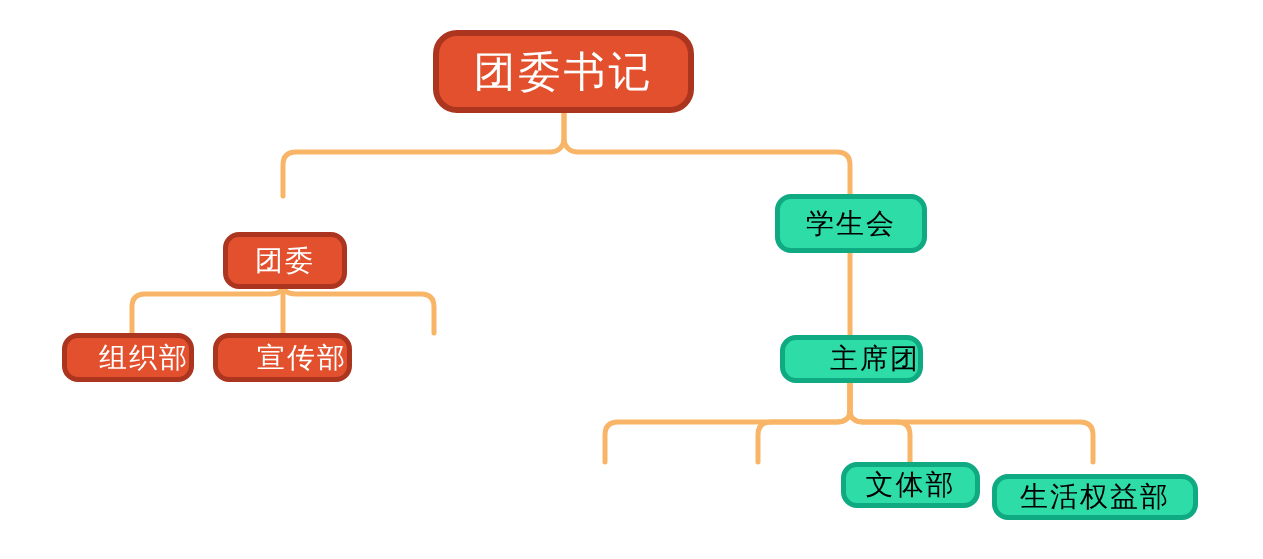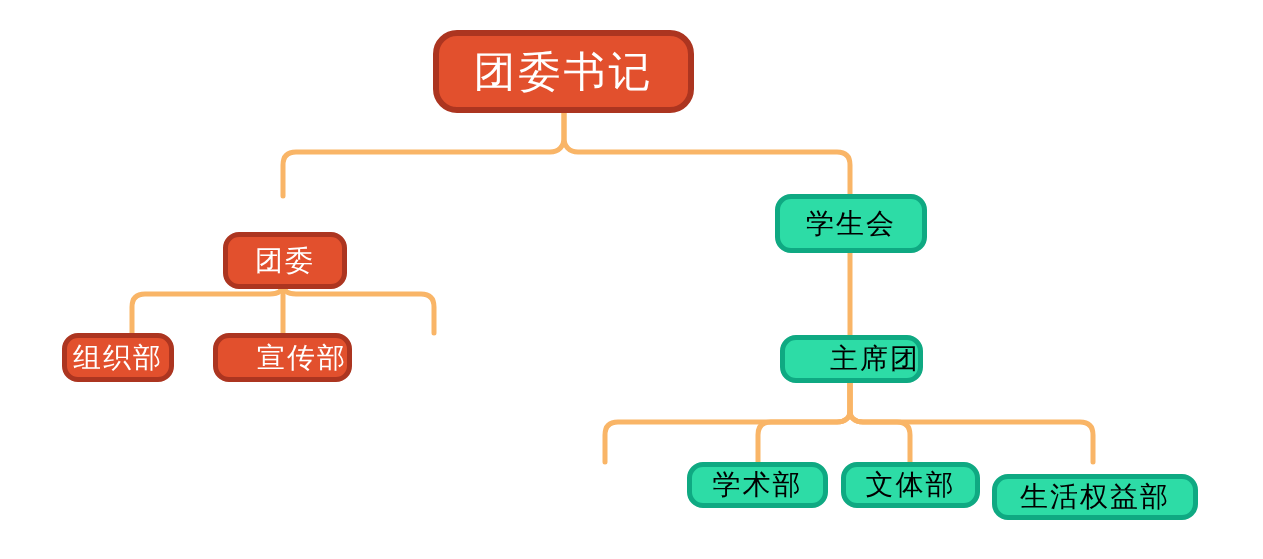--- a/index.html
+++ b/index.html
@@ -55,21 +55,21 @@
   .node.root {
     border-radius: 24px;
     border-width: 6px;
     font-size: 42px;
     letter-spacing: 3px;
   }
   
   .n-root        { left: 433px; top: 30px;  width: 261px; height: 83px; }
   .n-tuanwei     { left: 223px; top: 196px; width: 124px; height: 57px; margin-top: 36px; }
   .n-xueshenghui { left: 775px; top: 194px; width: 152px; height: 59px; }
-  .n-zuzhibu     { left: 62px;  top: 333px; width: 112px; height: 49px; }
+  .n-zuzhibu     { left: 62px;  top: 333px; width: 132px; height: 49px; justify-content: flex-end; }
   .n-xuanchuanbu { left: 213px; top: 333px; width: 139px; height: 49px; justify-content: flex-end; }
   .n-shijianbu   { left: 365px; top: 333px; width: 138px; height: 49px; }
   .n-zhuxituan   { left: 780px; top: 335px; width: 143px; height: 48px; padding-left: 47px; }
   .n-bangongshi  { left: 535px; top: 462px; width: 140px; height: 46px; }
   .n-xueshubu    { left: 687px; top: 462px; width: 141px; height: 46px; }
   .n-wentibu     { left: 841px; top: 462px; width: 139px; height: 46px; justify-content: center; }
   .n-shenghuo    { left: 992px; top: 462px; width: 206px; height: 46px; margin-top: 12px; }
 </style>
 </head>
 <body>
@@ -112,23 +112,20 @@
   <div class="node red n-xuanchuanbu">
     <span>宣传部</span>
   </div>
 
 
   <div class="node green n-zhuxituan">
     <span>主席团</span>
   </div>
 
 
-  <div class="node green n-xueshubu">
-    <span>学术部</span>
-  </div>
 
   <div class="node green n-wentibu">
     <span>文体部</span>
   </div>
 
   <div class="node green n-shenghuo">
     <span>生活权益部</span>
   </div>
 
 </div>

